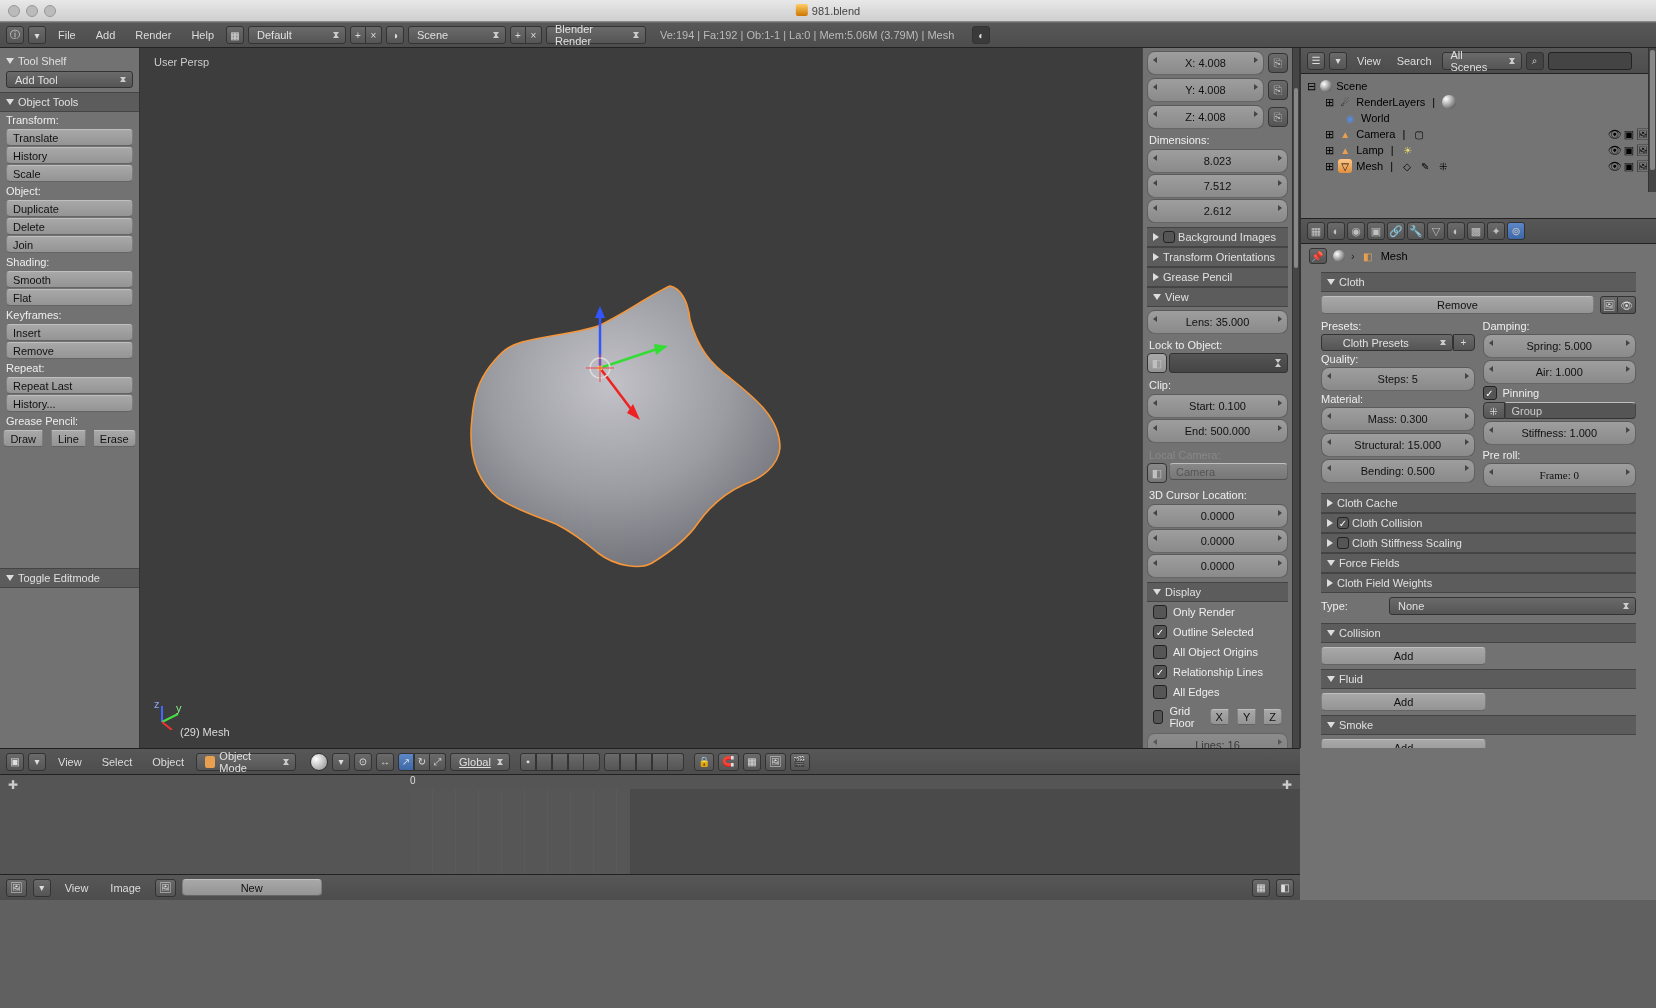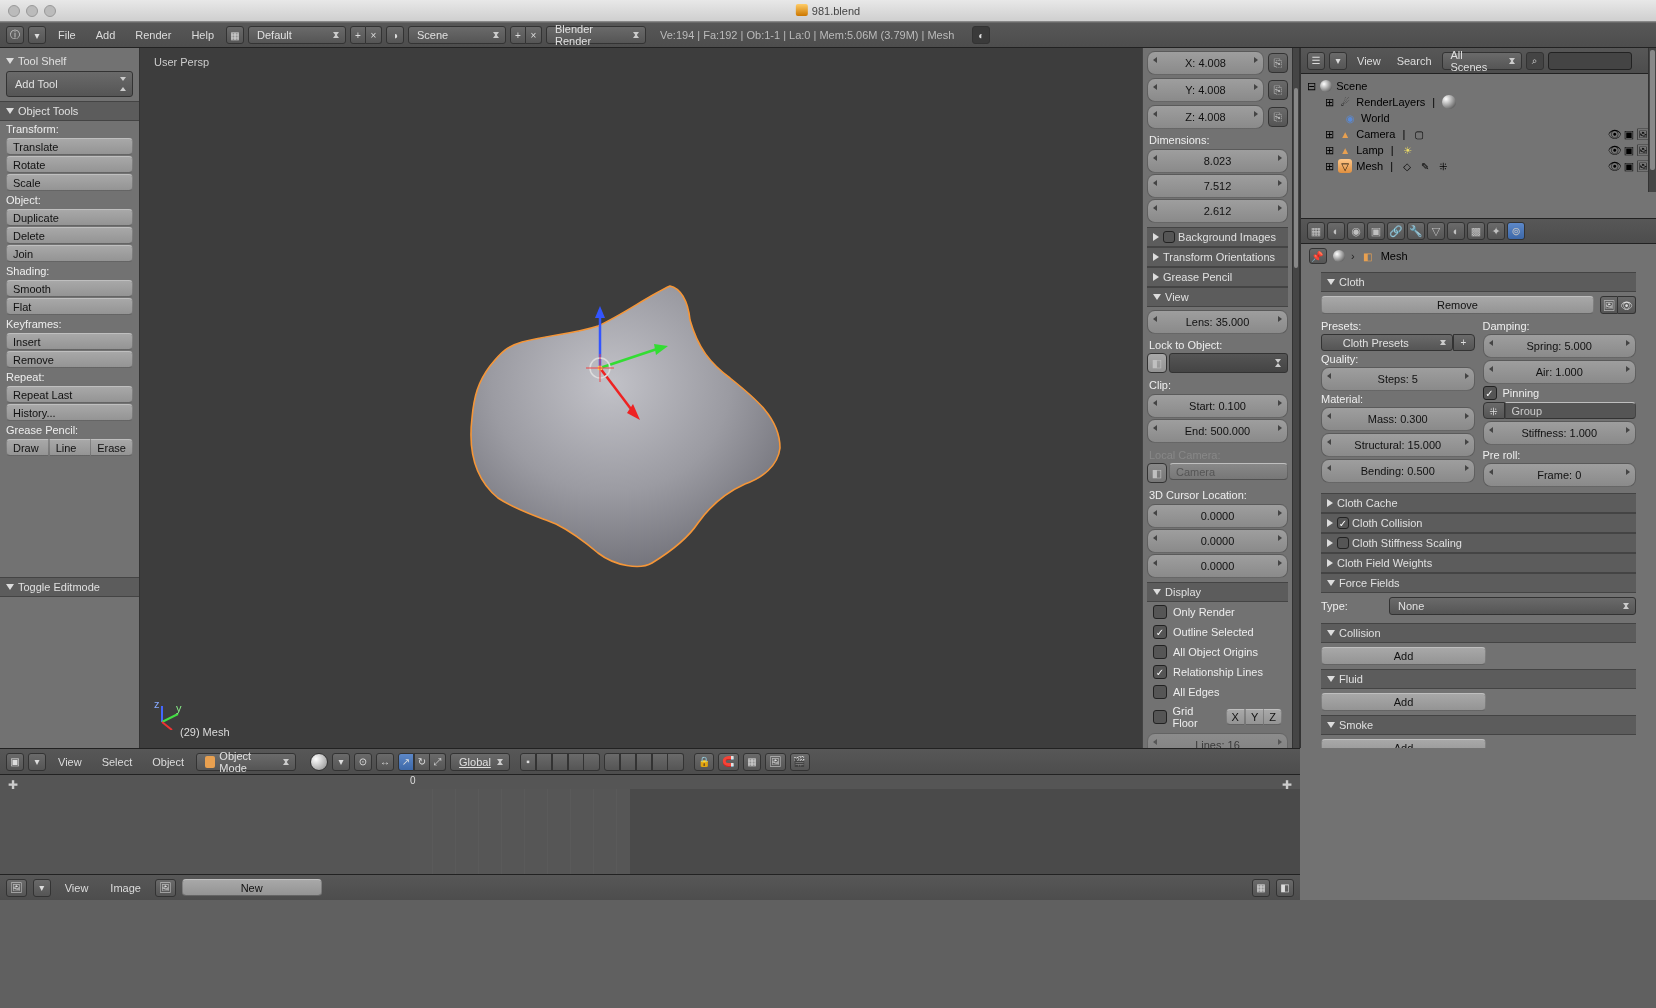--- a/index.html
+++ b/index.html
@@ -39,21 +39,21 @@
 .tri { display:inline-block; width:0;height:0; margin-right:4px;}
 .tri.down { border-left:4px solid transparent; border-right:4px solid transparent; border-top:6px solid #ddd;}
 .tri.right { border-top:4px solid transparent; border-bottom:4px solid transparent; border-left:6px solid #ddd;}
 .phead.dark { background:#5c5c5c; border-top:1px solid #444; border-bottom:1px solid #444;}
 .sublabel { color:#eee; padding:2px 6px; font-size:11px;}
 
 
 .btn { height:17px; background:linear-gradient(#a8a8a8,#949494); border-top:1px solid #bfbfbf; border-bottom:1px solid rgba(0,0,0,0.4); border-left:1px solid rgba(0,0,0,0.2); border-right:1px solid rgba(0,0,0,0.2); border-radius:4px; margin:1px 6px; display:flex; align-items:center; padding:0 6px; color:#111; font-size:11px;}
 .btn.ctr{justify-content:center;}
 .widebtn{height:18px;margin:2px 0;}
-.btnrow { display:flex; gap:0; margin:1px 6px;}
+.btnrow { display:flex; gap:8px; margin:1px 6px;justify-content:center;}
 .btnrow .btn { margin:0; flex:1; border-radius:0;}
 .btnrow .btn:first-child{border-radius:4px 0 0 4px;}
 .btnrow .btn:last-child{border-radius:0 4px 4px 0; border-left:none;}
 
 
 .numf { height:24px; background:linear-gradient(#9e9e9e,#8a8a8a); border:1px solid rgba(0,0,0,0.35); border-radius:8px; margin:1px 6px; display:flex; align-items:center; justify-content:center; color:#111; position:relative; font-size:11px;}
 .numf::before, .numf::after { content:""; position:absolute; width:0;height:0; top:5px;}
 .numf::before { left:5px; border-top:3px solid transparent; border-bottom:3px solid transparent; border-right:4px solid #444;}
 .numf::after { right:5px; border-top:3px solid transparent; border-bottom:3px solid transparent; border-left:4px solid #444;}
 .cubebtn{width:20px;height:20px;border-radius:4px;display:flex;align-items:center;justify-content:center;background:linear-gradient(#6a6a6a,#555);border:1px solid #333;}
@@ -149,28 +149,28 @@
   <span class="iconbtn" style="margin-left:14px;background:#3a3a3a;">◐</span>
 </div>
 
 <div class="main">
 
   <div class="left-panel">
     <div class="phead">
           <span class="tri down"></span>
           <span>Tool Shelf</span>
         </div>
-    <div class="dd" style="margin:1px 6px 4px 6px;height:26px;">Add Tool</div>
+    <div class="dd" style="margin:1px 6px 4px 6px;height:17px;">Add Tool</div>
     <div class="phead dark">
           <span class="tri down"></span>
           <span>Object Tools</span>
         </div>
     <div class="sublabel">Transform:</div>
     <div class="btn">Translate</div>
-    <div class="btn">Rotate</div>
+    <div class="btn">History</div>
     <div class="btn">Scale</div>
     <div class="sublabel">Object:</div>
     <div class="btn">Duplicate</div>
     <div class="btn">Delete</div>
     <div class="btn">Join</div>
     <div class="sublabel">Shading:</div>
     <div class="btn">Smooth</div>
     <div class="btn">Flat</div>
     <div class="sublabel">Keyframes:</div>
     <div class="btn">Insert</div>
@@ -419,37 +419,37 @@
           <div class="chk" style="padding:2px 0;">
                 <span class="cbox">✓</span>
                 <span>Pinning</span>
               </div>
           <div style="display:flex;gap:0;">
                 <span class="smbtn" style="height:17px;width:22px;border-radius:4px 0 0 4px;">⁜</span>
                 <div class="btn" style="flex:1;margin:0;border-radius:0 4px 4px 0;background:#555;color:#ccc;">Group</div>
               </div>
           <div class="numf" style="margin:2px 0;">Stiffness: 1.000</div>
           <div class="plabel">Pre roll:</div>
-          <div class="numf" style="margin:0;">Frame: 0</div>
+          <div class="numf" style="margin:0;font-family:Liberation Serif, serif;">Frame: 0</div>
         </div>
       </div>
       <div style="height:6px;"></div>
       <div class="phead dark">
             <span class="tri right"></span>
             <span>Cloth Cache</span>
           </div>
       <div class="phead dark"><span class="tri right"></span><span class="cbox" style="width:12px;height:12px;">✓</span>&nbsp;<span>Cloth Collision</span></div>
       <div class="phead dark"><span class="tri right"></span><span class="cbox" style="width:12px;height:12px;"></span>&nbsp;<span>Cloth Stiffness Scaling</span></div>
       <div class="phead dark">
+            <span class="tri down"></span>
+            <span>Force Fields</span>
+          </div>
+      <div class="phead dark">
             <span class="tri right"></span>
             <span>Cloth Field Weights</span>
-          </div>
-      <div class="phead dark">
-            <span class="tri down"></span>
-            <span>Force Fields</span>
           </div>
       <div style="display:flex;align-items:center;gap:8px;margin:4px 0 8px 0;">
         <span class="plabel" style="width:60px;">Type:</span>
         <div class="dd" style="flex:1;height:18px;">None</div>
       </div>
       <div class="phead dark">
             <span class="tri down"></span>
             <span>Collision</span>
           </div>
       <div class="btn ctr widebtn" style="width:165px;margin:4px 0;">Add</div>

